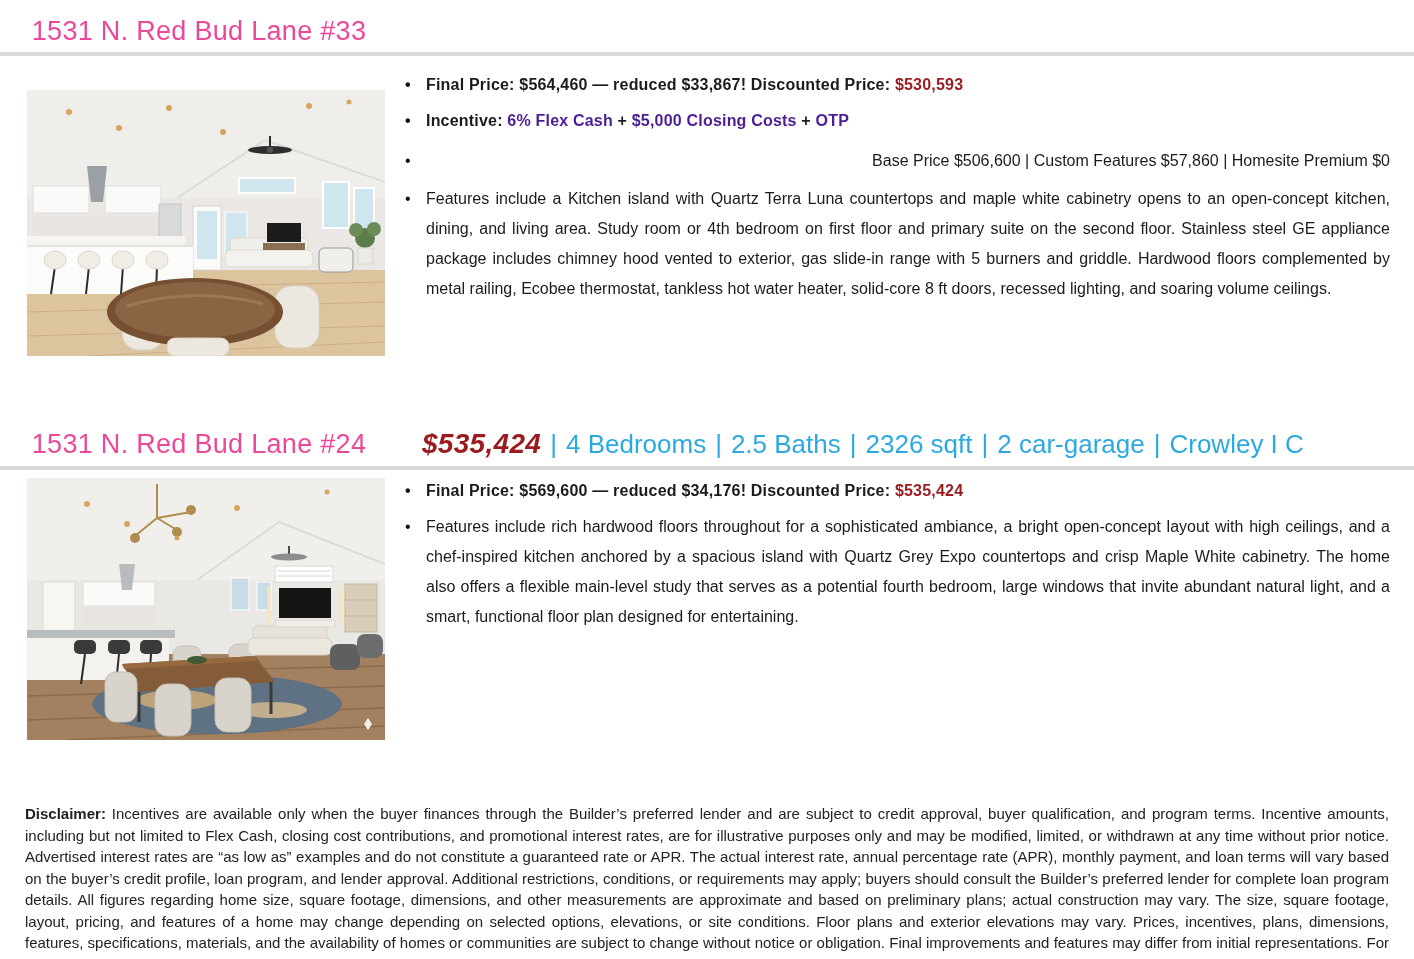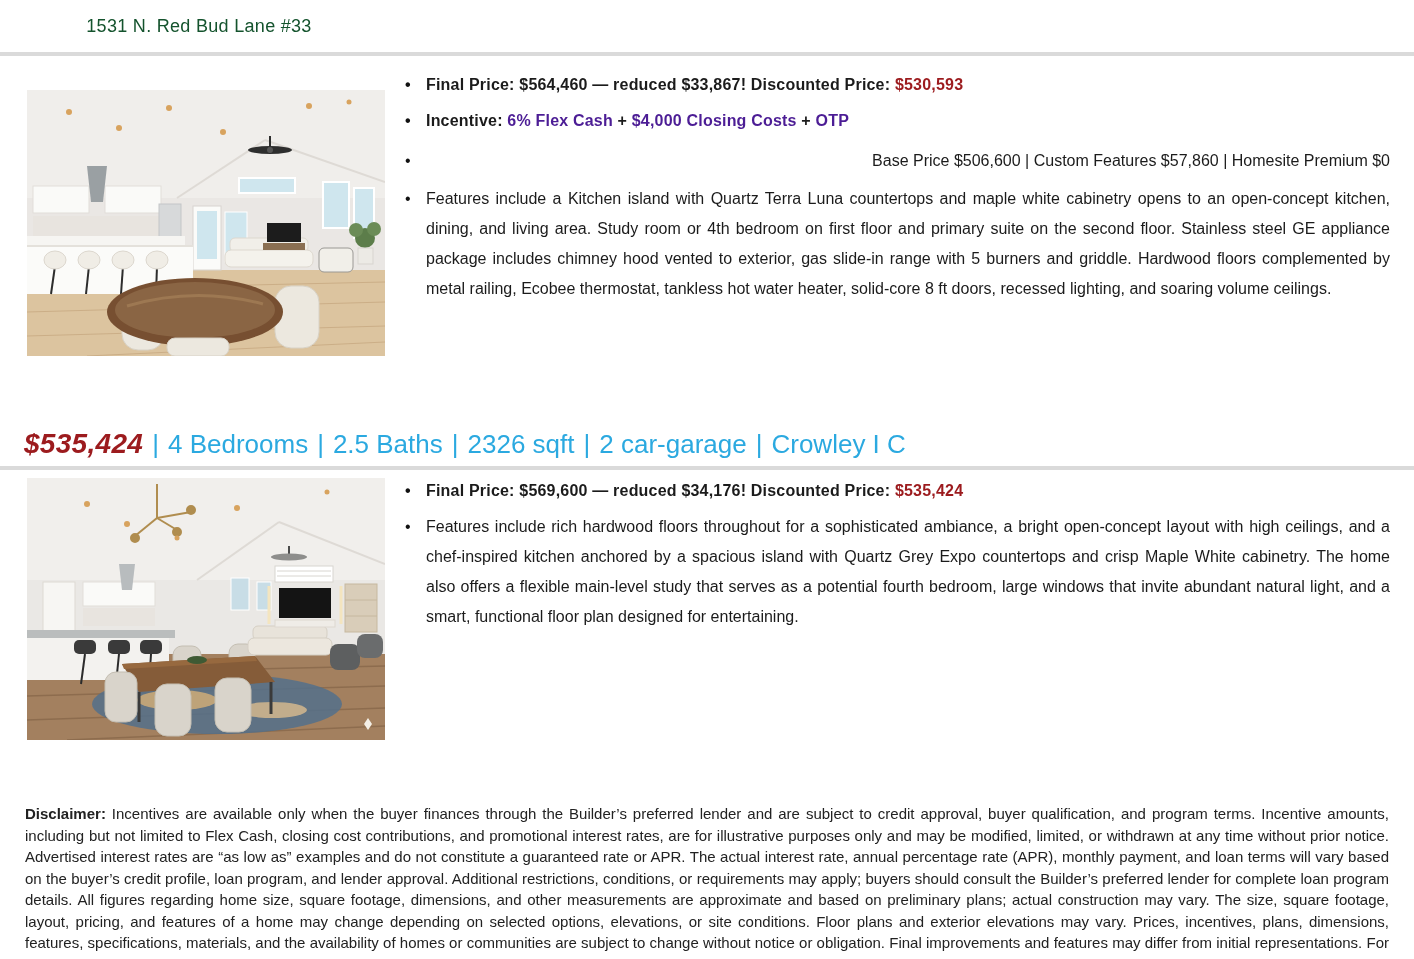--- a/index.html
+++ b/index.html
@@ -4,21 +4,21 @@
 <style>
   html,body{margin:0;padding:0;background:#ffffff;}
   .page{
     position:relative;width:1414px;height:959px;background:#ffffff;
     font-family:"Liberation Sans", sans-serif;color:#1b1b1b;overflow:hidden;
   }
   
   .header{position:absolute;left:0;width:1414px;display:flex;align-items:baseline;white-space:nowrap;}
   .header-1{top:16px;}
   .header-2{top:428px;}
-  .addr{width:398px;text-align:center;color:#14532d;font-size:18px;letter-spacing:.3px;}
+  .addr{width:398px;text-align:center;color:#ec4899;font-size:27px;letter-spacing:.3px;}
   .specs{flex:1;font-size:26px;color:#2BA9E0;padding-left:24px;}
   .price{color:#9C1B1E;font-weight:bold;font-style:italic;font-size:28px;letter-spacing:.3px;}
   .sep{padding:0 9px;font-weight:400;}
   .sep-dark{color:#1a1a1a;}
   .sep-blue{color:#2BA9E0;}
   
   .rule{position:absolute;left:0;width:1414px;height:4px;background:#dadada;}
   .rule-1{top:52px;}
   .rule-2{top:466px;}
   
@@ -138,27 +138,28 @@
         <circle cx="196" cy="42" r="3"></circle>
           <circle cx="282" cy="16" r="3"></circle>
           <circle cx="322" cy="12" r="2.5"></circle>
       </g>
     </svg>
   </div>
 
   <div class="content content-1">
     <ul class="blist">
       <li class="bold-line"><span class="dark">Final Price: $564,460 — reduced $33,867! Discounted Price: </span><span class="red">$530,593</span></li>
-      <li class="bold-line"><span class="dark">Incentive: </span><span class="blue">6% Flex Cash</span><span class="dark"> + </span><span class="blue">$4,000 Closing Costs</span><span class="dark"> + </span><span class="blue">OTP</span></li>
+      <li class="bold-line"><span class="dark">Incentive: </span><span class="blue">6% Flex Cash</span><span class="dark"> + </span><span class="blue">$5,000 Closing Costs</span><span class="dark"> + </span><span class="blue">OTP</span></li>
       <li class="plain-line">Base Price $506,600 | Custom Features $57,860 | Homesite Premium $0</li>
       <li class="para">Features include a Kitchen island with Quartz Terra Luna countertops and maple white cabinetry opens to an open-concept kitchen, dining, and living area. Study room or 4th bedroom on first floor and primary suite on the second floor. Stainless steel GE appliance package includes chimney hood vented to exterior, gas slide-in range with 5 burners and griddle. Hardwood floors complemented by metal railing, Ecobee thermostat, tankless hot water heater, solid-core 8 ft doors, recessed lighting, and soaring volume ceilings.</li>
     </ul>
   </div>
 
   <div class="header header-2">
+    <div class="addr">1531 N. Red Bud Lane #24</div>
     <div class="specs">
       <span class="price">$535,424</span><span class="sep sep-blue">|</span><span>4 Bedrooms</span><span class="sep sep-blue">|</span><span>2.5 Baths</span><span class="sep sep-blue">|</span><span>2326 sqft</span><span class="sep sep-blue">|</span><span>2 car-garage</span><span class="sep sep-blue">|</span><span>Crowley I C</span>
     </div>
   </div>
   <div class="rule rule-2"></div>
 
   <div class="photo photo-2" title="open-concept kitchen, rectangular dining table and living room photo">
     <svg viewBox="0 0 358 262">
       <rect width="358" height="104" fill="#f1efec"></rect>
       <rect y="102" width="358" height="76" fill="#eae8e5"></rect>

